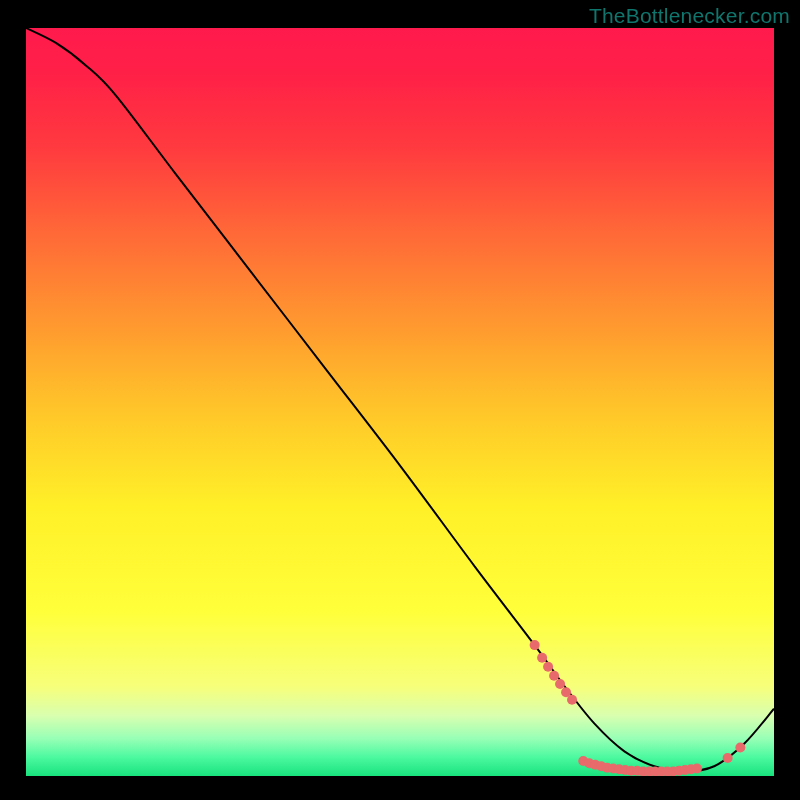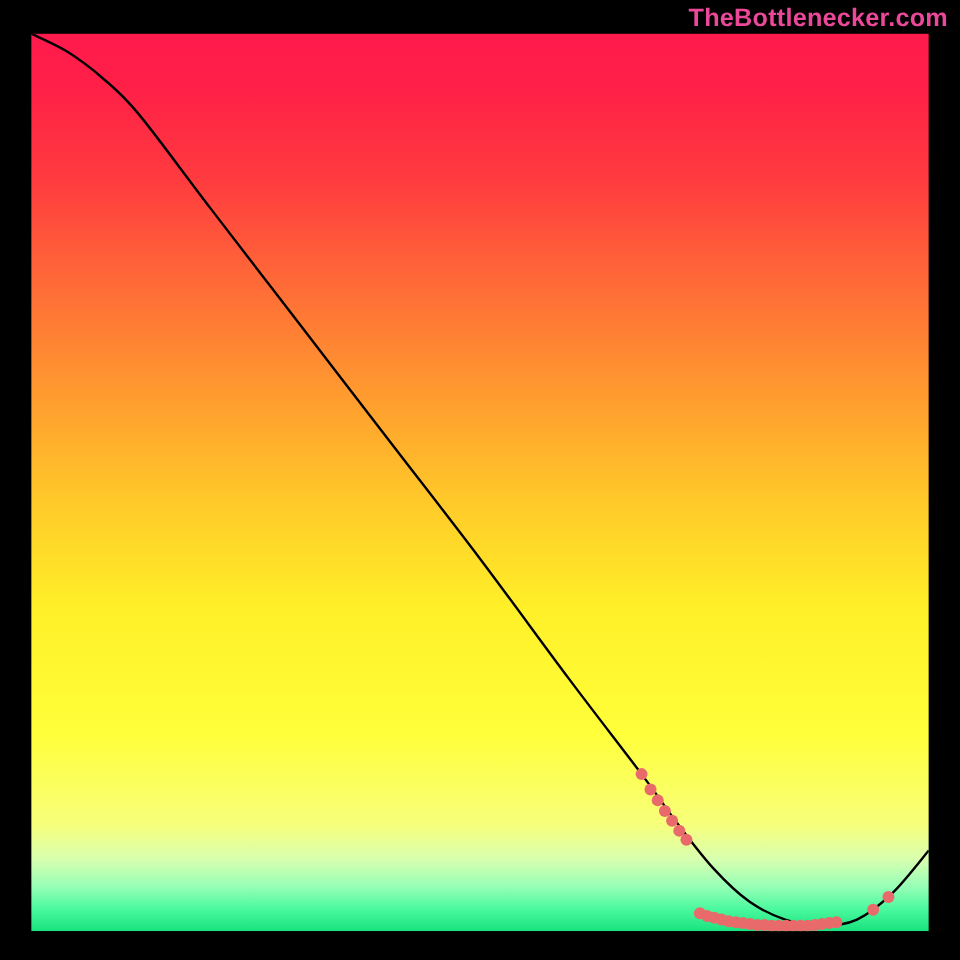--- a/index.html
+++ b/index.html
@@ -14,23 +14,23 @@
   .frame {
     position: relative;
     width: 800px;
     height: 800px;
     background: #000;
   }
   .attribution {
     position: absolute;
     top: 4px;
     right: 10px;
-    color: #ec4899;
+    color: #0f766e;
     font-size: 21px;
-    font-weight: 700;
+    font-weight: 400;
     letter-spacing: 0.2px;
     z-index: 10;
   }
   .plot {
     position: absolute;
     left: 26px;
     top: 28px;
     width: 748px;
     height: 748px;
   }

